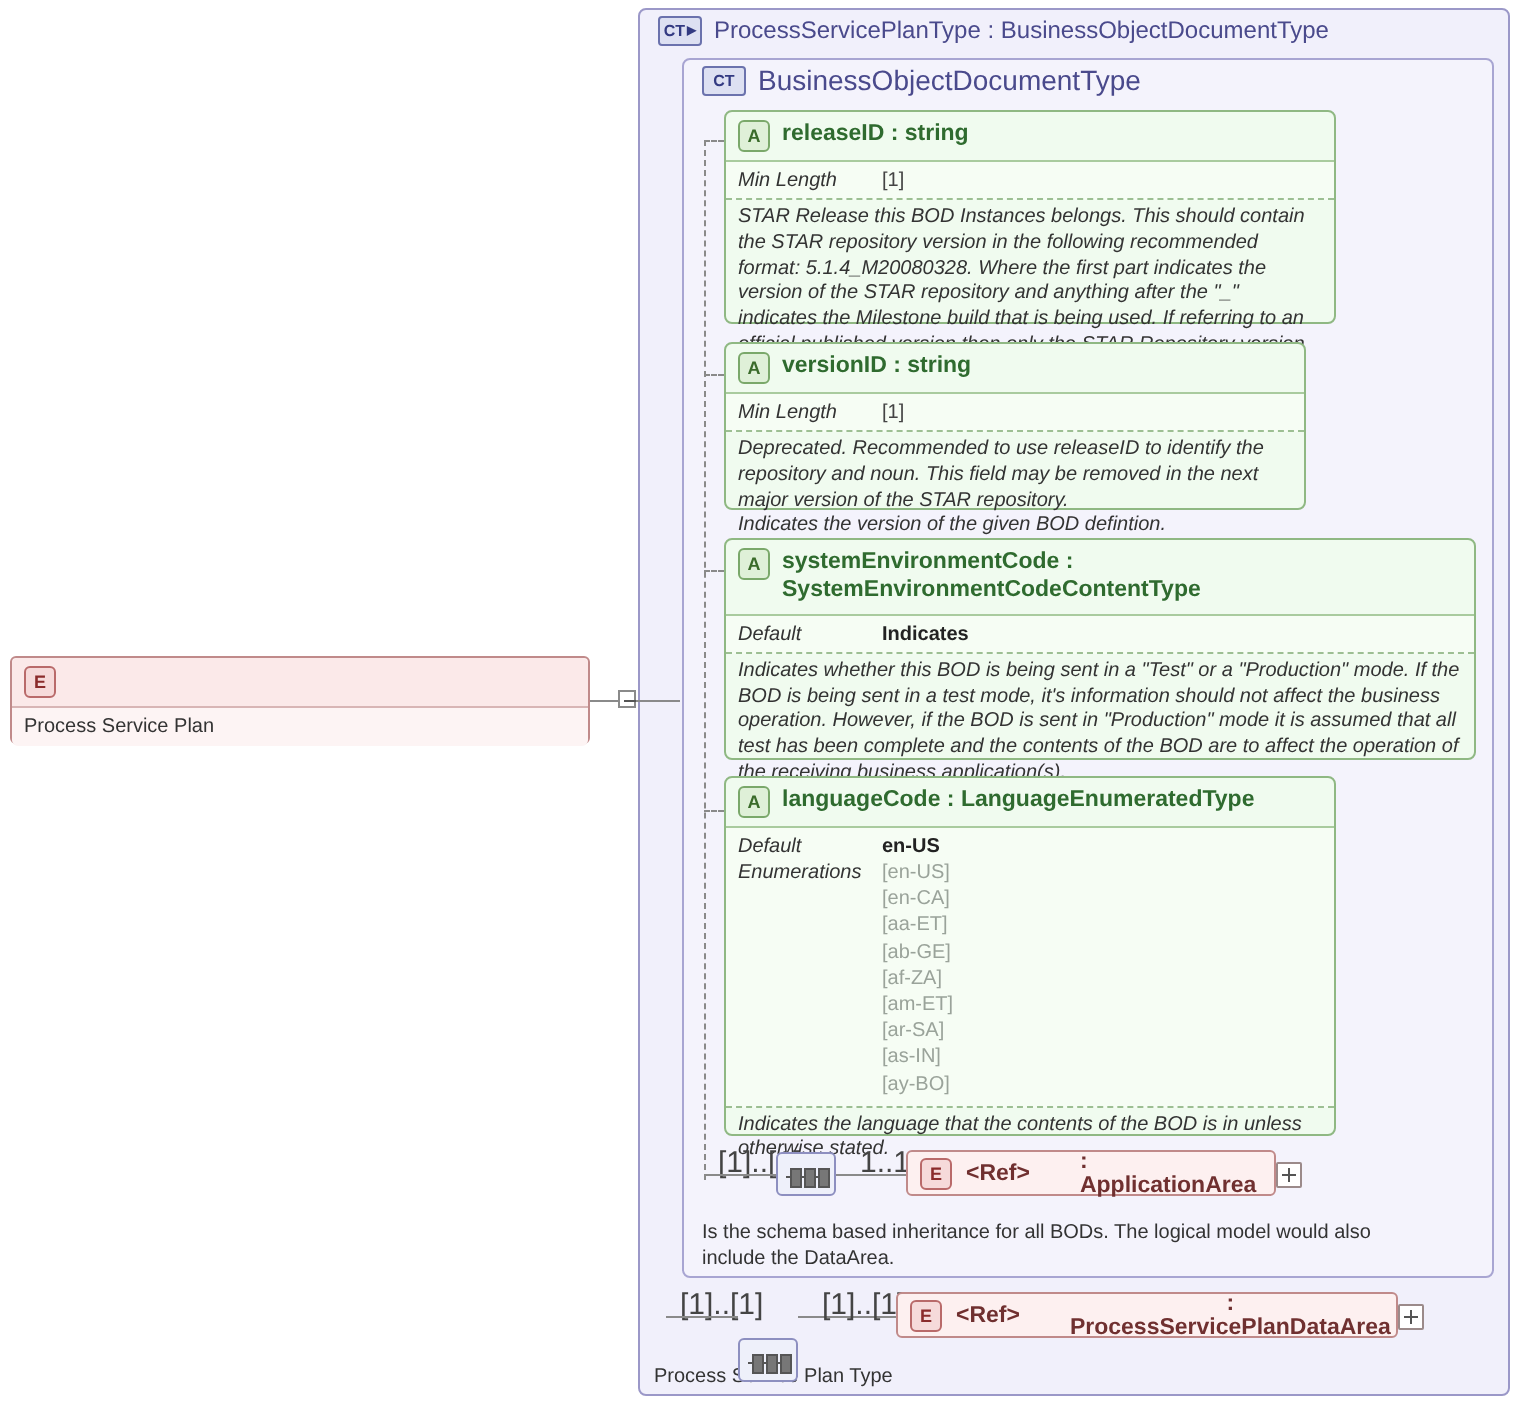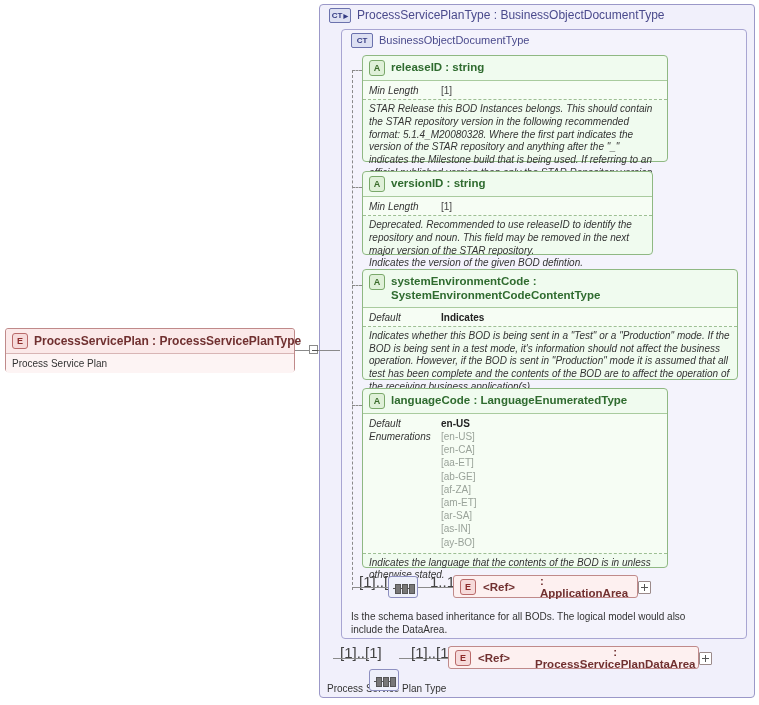--- a/index.html
+++ b/index.html
@@ -114,21 +114,21 @@
     border: 1px solid #a8a5d2;
     border-radius: 4px;
   }
   .ct-inner-head {
     display: flex;
     align-items: center;
     gap: 6px;
     padding: 3px 6px;
   }
   .ct-inner-title {
-    font-size: 11px;
+    font-size: 14px;
     color: #4a4a8c;
     white-space: nowrap;
   }
   .ct-footer-note {
     font-size: 10px;
     color: #333;
     padding: 0 6px;
     line-height: 1.25;
   }
 
@@ -275,21 +275,20 @@
   <div class="abs ct-inner-head" style="left:345px; top:32px; width:390px; height:16px;">
     <span class="badge badge-ct">CT</span>
     <span class="ct-inner-title">BusinessObjectDocumentType</span>
   </div>
 
   <div class="abs ct-footer-note" style="left:345px; top:611px; width:380px; white-space:pre-line;">Is the schema based inheritance for all BODs. The logical model would also include the DataArea.</div>
 
   <div class="abs elem-box" style="left:5px; top:328px; width:290px; height:44px;">
     <div class="elem-head">
       <span class="badge badge-e">E</span>
-      <span class="elem-title">ProcessServicePlan  :  ProcessServicePlanType</span>
     </div>
     <div class="elem-desc">Process Service Plan</div>
   </div>
 
   <div class="abs line-h" style="left:295px; top:350px; width:14px;"></div>
   <div class="abs tiny-sq" style="left:309px; top:345px;"></div>
   <div class="abs line-h" style="left:318px; top:350px; width:21px;"></div>
   <div class="abs line-v" style="left:339px; top:350px; height:1px;"></div>
 
   <div class="abs dash-v" style="left:352px; top:70px; height:520px;"></div>

